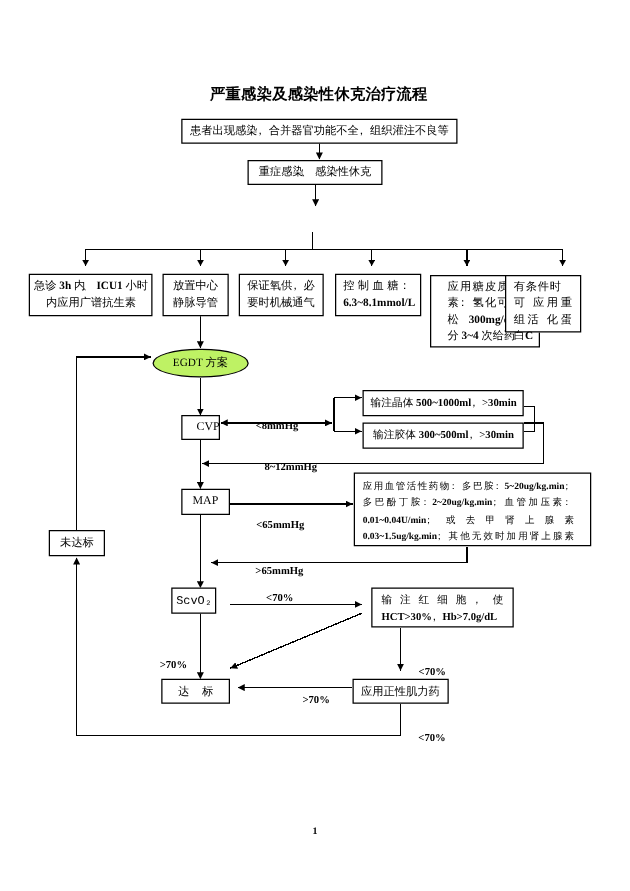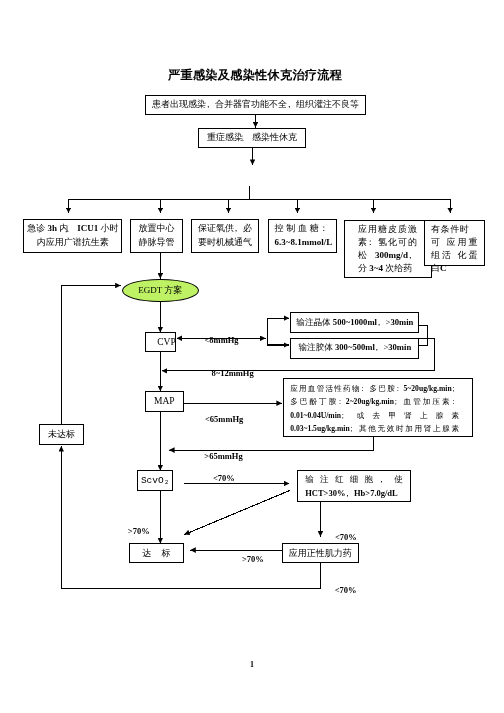--- a/index.html
+++ b/index.html
@@ -96,21 +96,21 @@
   </div>
   <div class="box" style="left:129.6px;top:219.3px;width:53.7px;height:33.3px;">
     <span style="font-size:9px;line-height:13.5px;width:39px;">放置中心静脉导管</span>
   </div>
   <div class="box" style="left:268px;top:219.3px;width:69px;height:33.3px;">
     <span style="font-size:9px;line-height:13.5px;width:56px;text-align:justify;text-align-last:justify;">控制血糖<span style="display:inline-block;width:1em;text-indent:-0.26em;text-align:left">：</span><b style="font-weight:bold">6.3~8.1mmol/L</b></span>
   </div>
   <div class="box" style="left:343.5px;top:219.5px;width:88px;height:58.6px;">
     <span style="font-size:9px;line-height:13px;width:59px;text-align:justify;">应用糖皮质激素<span style="display:inline-block;width:1em;text-indent:-0.26em;text-align:left">：</span>氢化可的松 <b style="font-weight:bold">300mg/d</b><span style="display:inline-block;width:1em;text-indent:-0.26em;text-align:left">，</span>分 <b style="font-weight:bold">3~4 </b>次给药</span>
   </div>
-  <div class="box" style="left:424px;top:219.5px;width:60.5px;height:46.1px;align-items:flex-start;justify-content:flex-start;overflow:visible;">
+  <div class="box" style="left:404px;top:219.5px;width:60.5px;height:46.1px;align-items:flex-start;justify-content:flex-start;overflow:visible;">
     <span style="font-size:9px;line-height:13px;width:46.5px;display:block;padding:2.5px 0 0 6px;text-align:left;">
         <span style="display:block;letter-spacing:0.6px;">有条件时</span>
         <span style="display:block;text-align:justify;text-align-last:justify;">可 应用重</span>
         <span style="display:block;text-align:justify;text-align-last:justify;">组活 化蛋</span>
         <span style="display:block;">白<b style="font-weight:bold">C</b></span>
       </span>
   </div>
 
   <div class="ellipse" style="position:absolute;left:121.8px;top:278.6px;width:77px;height:23.6px;border:1px solid #000;border-radius:50%;background:#bef264;display:flex;align-items:center;justify-content:center;box-sizing:border-box;">
     <span style="font-size:9px;">EGDT 方案</span>

